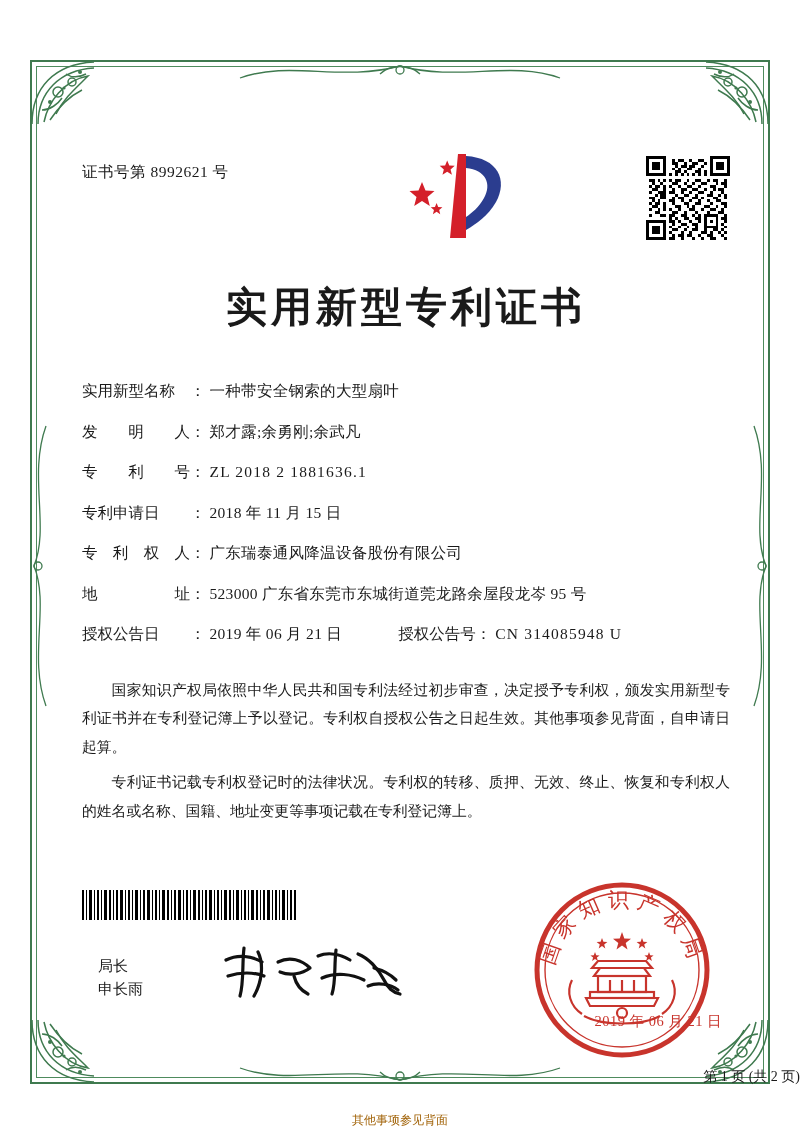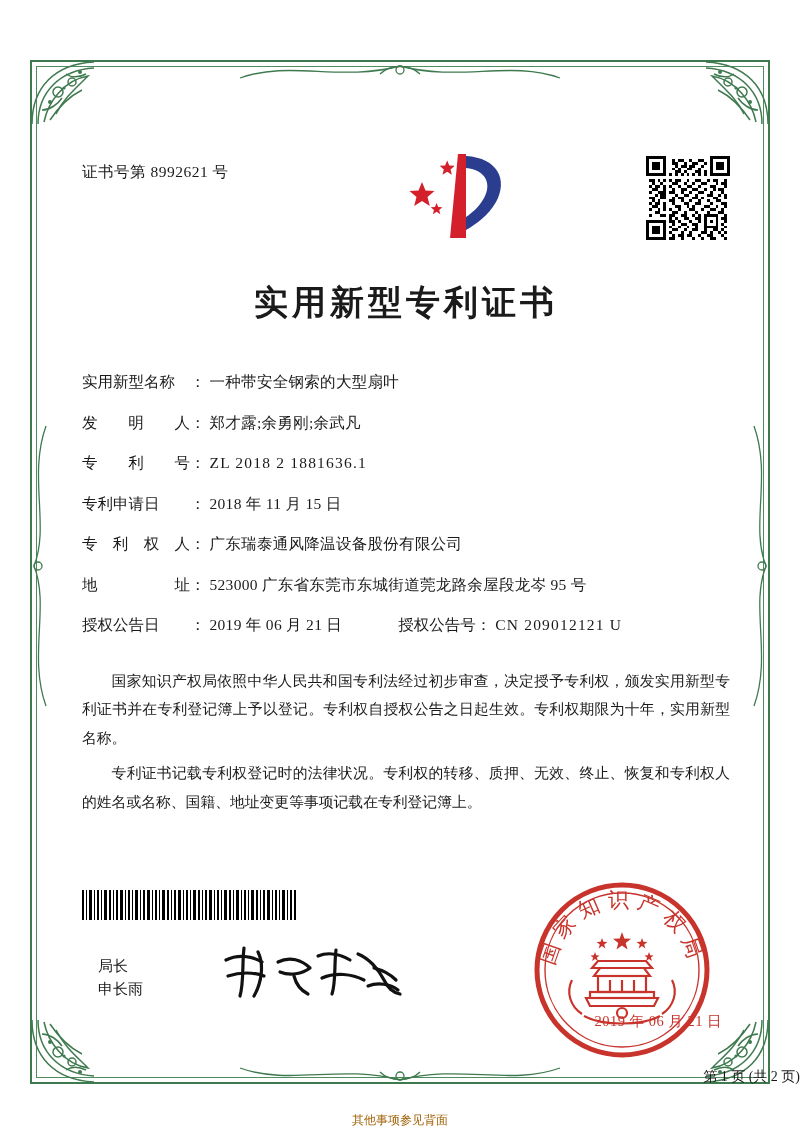--- a/index.html
+++ b/index.html
@@ -95,21 +95,21 @@
   .qr {
     width: 84px;
     height: 84px;
     margin-top: 16px;
     image-rendering: pixelated;
   }
   .qr svg { width: 100%; height: 100%; display: block; }
 
   .doc-title {
     text-align: center;
-    font-size: 34px;
+    font-size: 41px;
     font-weight: bold;
     letter-spacing: 4px;
     margin-top: 34px;
     font-family: "DejaVu Serif", "Liberation Serif", serif;
   }
 
   .fields {
     margin-top: 48px;
     font-size: 15.5px;
     line-height: 1;
@@ -643,27 +643,27 @@
         <span class="f-colon">：</span>
         <span class="f-value">523000 广东省东莞市东城街道莞龙路余屋段龙岑 95 号</span>
       </div>
 
       <div class="field-row split">
         <span class="f-label">授权公告日</span>
         <span class="f-colon">：</span>
         <span class="f-value">2019 年 06 月 21 日</span>
         <span class="second-label">授权公告号</span>
         <span class="f-colon">：</span>
-        <span class="f-value mono">CN 209012121 U</span>
+        <span class="f-value mono">CN 314085948 U</span>
       </div>
 
     </div>
 
     <div class="paragraphs">
-      <p>国家知识产权局依照中华人民共和国专利法经过初步审查，决定授予专利权，颁发实用新型专利证书并在专利登记簿上予以登记。专利权自授权公告之日起生效。专利权期限为十年，实用新型名称。</p>
+      <p>国家知识产权局依照中华人民共和国专利法经过初步审查，决定授予专利权，颁发实用新型专利证书并在专利登记簿上予以登记。专利权自授权公告之日起生效。其他事项参见背面，自申请日起算。</p>
       <p>专利证书记载专利权登记时的法律状况。专利权的转移、质押、无效、终止、恢复和专利权人的姓名或名称、国籍、地址变更等事项记载在专利登记簿上。</p>
     </div>
 
   </div>
 
   <div class="barcode">
     <svg viewBox="0 0 215 30" preserveAspectRatio="none" shape-rendering="crispEdges">
       <g fill="#000">
         <rect x="0" y="0" width="2" height="30"></rect>
           <rect x="4" y="0" width="1" height="30"></rect>

